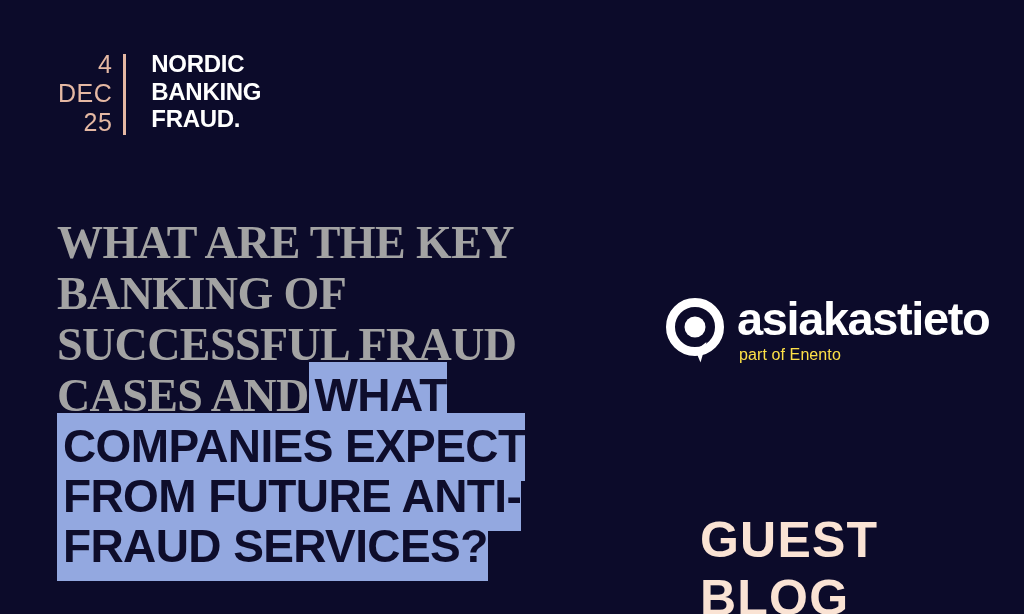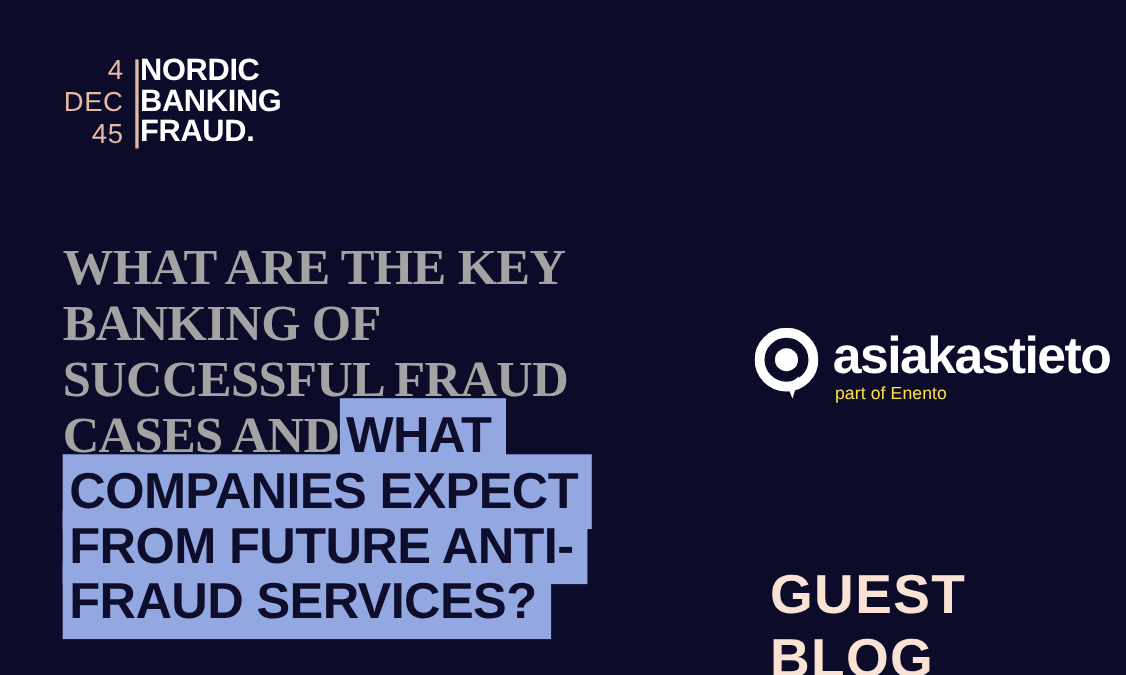--- a/index.html
+++ b/index.html
@@ -37,23 +37,23 @@
     letter-spacing: 0.5px;
   }
   #event-date .date-line { display: block; }
   #logo-divider {
     width: 3px;
     background: #e5b8a3;
     margin: 4px 0 2px 0;
     flex: none;
   }
   #event-name {
-    padding-left: 1px;
+    padding-left: 25px;
     color: #ffffff;
-    font-size: 28px;
+    font-size: 24px;
     font-weight: bold;
     line-height: 27.5px;
     letter-spacing: -0.3px;
   }
   #event-name .name-line { display: block; white-space: nowrap; }
 
   
   #headline {
     position: absolute;
     left: 57px;
@@ -62,33 +62,33 @@
     font-size: 46px;
     font-weight: bold;
     line-height: 50px;
     letter-spacing: -0.6px;
     color: #ffffff;
   }
   #headline .hl-line { display: block; white-space: nowrap; }
   #headline .mark {
     background: #93a8e0;
     color: #0e0d2b;
-    padding: 7px 13px 9px 6px;
+    padding: 7px 0 9px 6px;
     box-decoration-break: clone;
     -webkit-box-decoration-break: clone;
   }
   #headline .plain { color: #a3a3a3; font-family: Liberation Serif, serif; }
 
   
   #brand-logo {
     position: absolute;
-    left: 686px;
+    left: 666px;
     top: 296px;
     display: flex;
-    align-items: center;
+    align-items: flex-start;
   }
   #brand-mark { flex: none; margin-top: 2px; }
   #brand-text {
     margin-left: 13px;
     display: flex;
     flex-direction: column;
   }
   #brand-name {
     color: #ffffff;
     font-size: 47px;
@@ -118,21 +118,21 @@
 </style>
 </head>
 <body>
 
 <div id="canvas">
 
   <div id="event-logo">
     <div id="event-date">
       <span class="date-line">4</span>
       <span class="date-line">DEC</span>
-      <span class="date-line">45</span>
+      <span class="date-line">25</span>
     </div>
     <div id="logo-divider"></div>
     <div id="event-name">
       <span class="name-line">NORDIC</span>
       <span class="name-line">BANKING</span>
       <span class="name-line">FRAUD.</span>
     </div>
   </div>
 
   <h1 id="headline">

